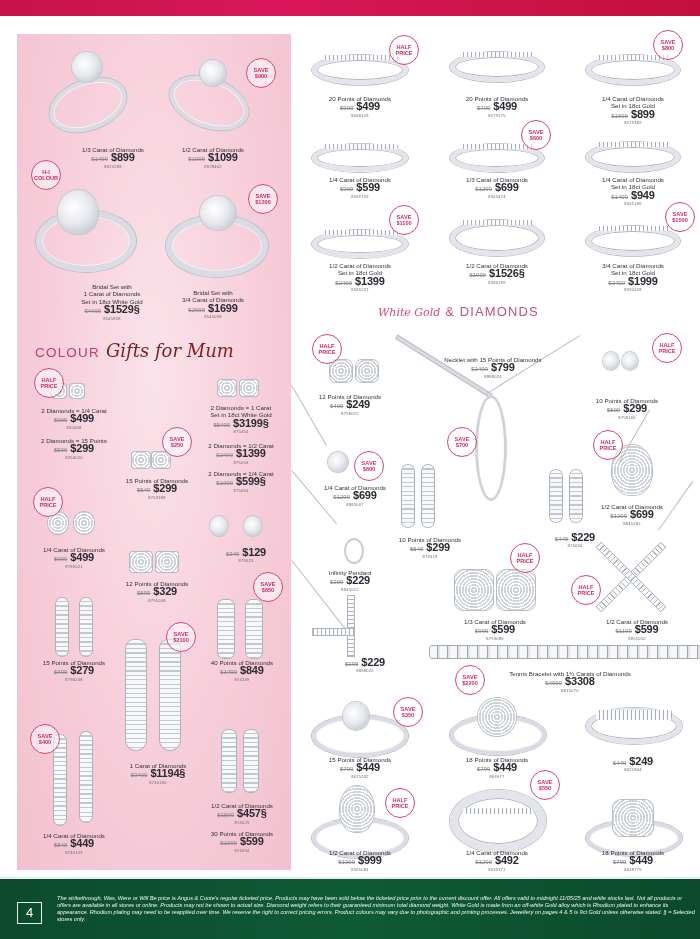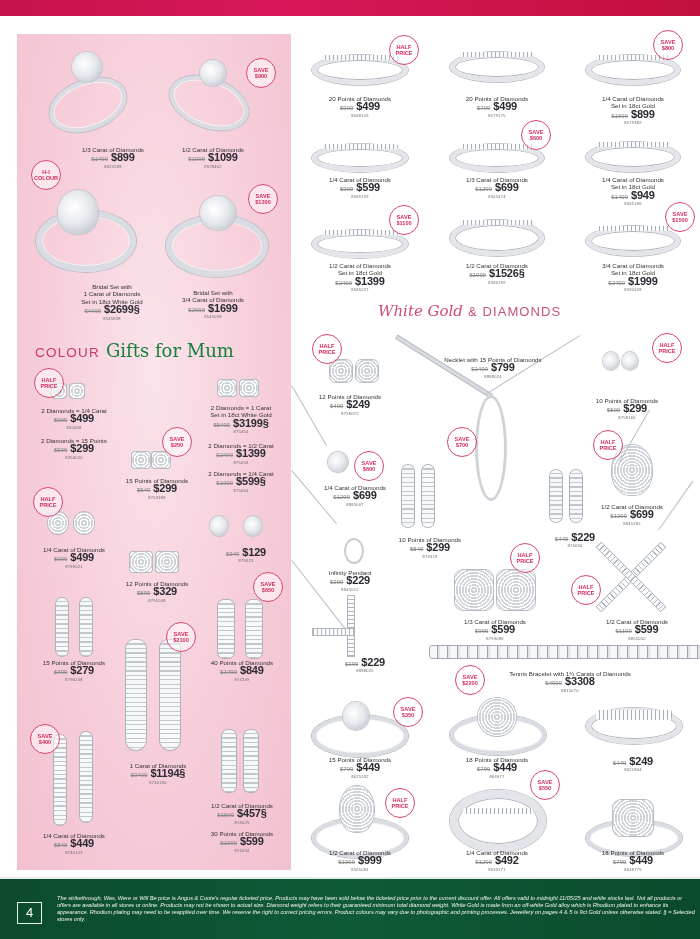--- a/index.html
+++ b/index.html
@@ -42,24 +42,24 @@
     box-shadow: 0 0 0 1px #aeb3bb; }
   .chain { position: absolute; height: 1px; background: #b9bdc4; transform-origin: 0 0; }
   .cross { position: absolute; width: 6px; background: repeating-linear-gradient(180deg,#fafbfc 0 3px,#b0b5bd 3px 4px);
     box-shadow: 0 0 0 1px #b0b5bd; transform-origin: center; }
   .bracelet { position: absolute; height: 12px; border-radius: 3px;
     background: repeating-linear-gradient(90deg, #f6f7f9 0 7px, #9ea3ac 7px 8px, #e1e3e8 8px 10px);
     box-shadow: 0 0 0 1px #a4a9b1; }
 
   .section-title-left { position: absolute; left: 35px; top: 340px; width: 250px; white-space: nowrap; }
   .section-title-left .caps { font-size: 13.5px; letter-spacing: 1.2px; color: #c7386a; font-family: "Liberation Sans", sans-serif; }
-  .section-title-left .script { font-size: 18px; color: #15803d; font-family: "DejaVu Serif", serif; margin-left: 6px; }
+  .section-title-left .script { font-size: 18px; color: #7f1d1d; font-style: italic; font-family: "DejaVu Serif", serif; margin-left: 6px; }
 
   .section-title-right { position: absolute; left: 378px; top: 302px; white-space: nowrap; }
-  .section-title-right .script { font-size: 15px; color: #d14a7c; font-style: italic; font-family: "DejaVu Serif", serif; }
+  .section-title-right .script { font-size: 11px; color: #d14a7c; font-style: italic; font-family: "DejaVu Serif", serif; }
   .section-title-right .caps { font-size: 13px; letter-spacing: 1.1px; color: #c9507e; margin-left: 5px; }
 
   .footer { position: absolute; left: 0; top: 877px; width: 700px; height: 62px;
     background: linear-gradient(90deg, #0c4a2e 0%, #0f5a37 50%, #0b4a2c 100%); border-top: 2px solid #e8eee9; }
   .page-num { position: absolute; left: 17px; top: 23px; width: 25px; height: 22px;
     border: 1.2px solid #e6efe9; color: #ffffff; font-size: 13px; text-align: center; line-height: 20px; }
   .disclaimer { position: absolute; left: 57px; top: 16px; width: 640px; color: #f2f5f3;
     font-size: 5.6px; line-height: 7.1px; font-style: italic; }
 </style>
 </head>
@@ -95,21 +95,21 @@
 </div>
 <div class="badge" style="left:246px;top:58px;">
     <span>SAVE</span>
     <span>$900</span>
   </div>
 
 <div class="product" style="left:52px;top:283px;width:120px;">
   <span class="name">Bridal Set with</span>
   <span class="name">1 Carat of Diamonds</span>
   <span class="name">Set in 18ct White Gold</span>
-  <span class="price-row"><span class="was">$4499</span><span class="now">$2699§</span></span>
+  <span class="price-row"><span class="was">$4499</span><span class="now">$1529§</span></span>
   <span class="sku">8545838</span>
 </div>
 <div class="badge" style="left:31px;top:160px;">
     <span>H-I</span>
     <span>COLOUR</span>
   </div>
 
 <div class="product" style="left:158px;top:289px;width:110px;">
   <span class="name">Bridal Set with</span>
   <span class="name">3/4 Carat of Diamonds</span>

